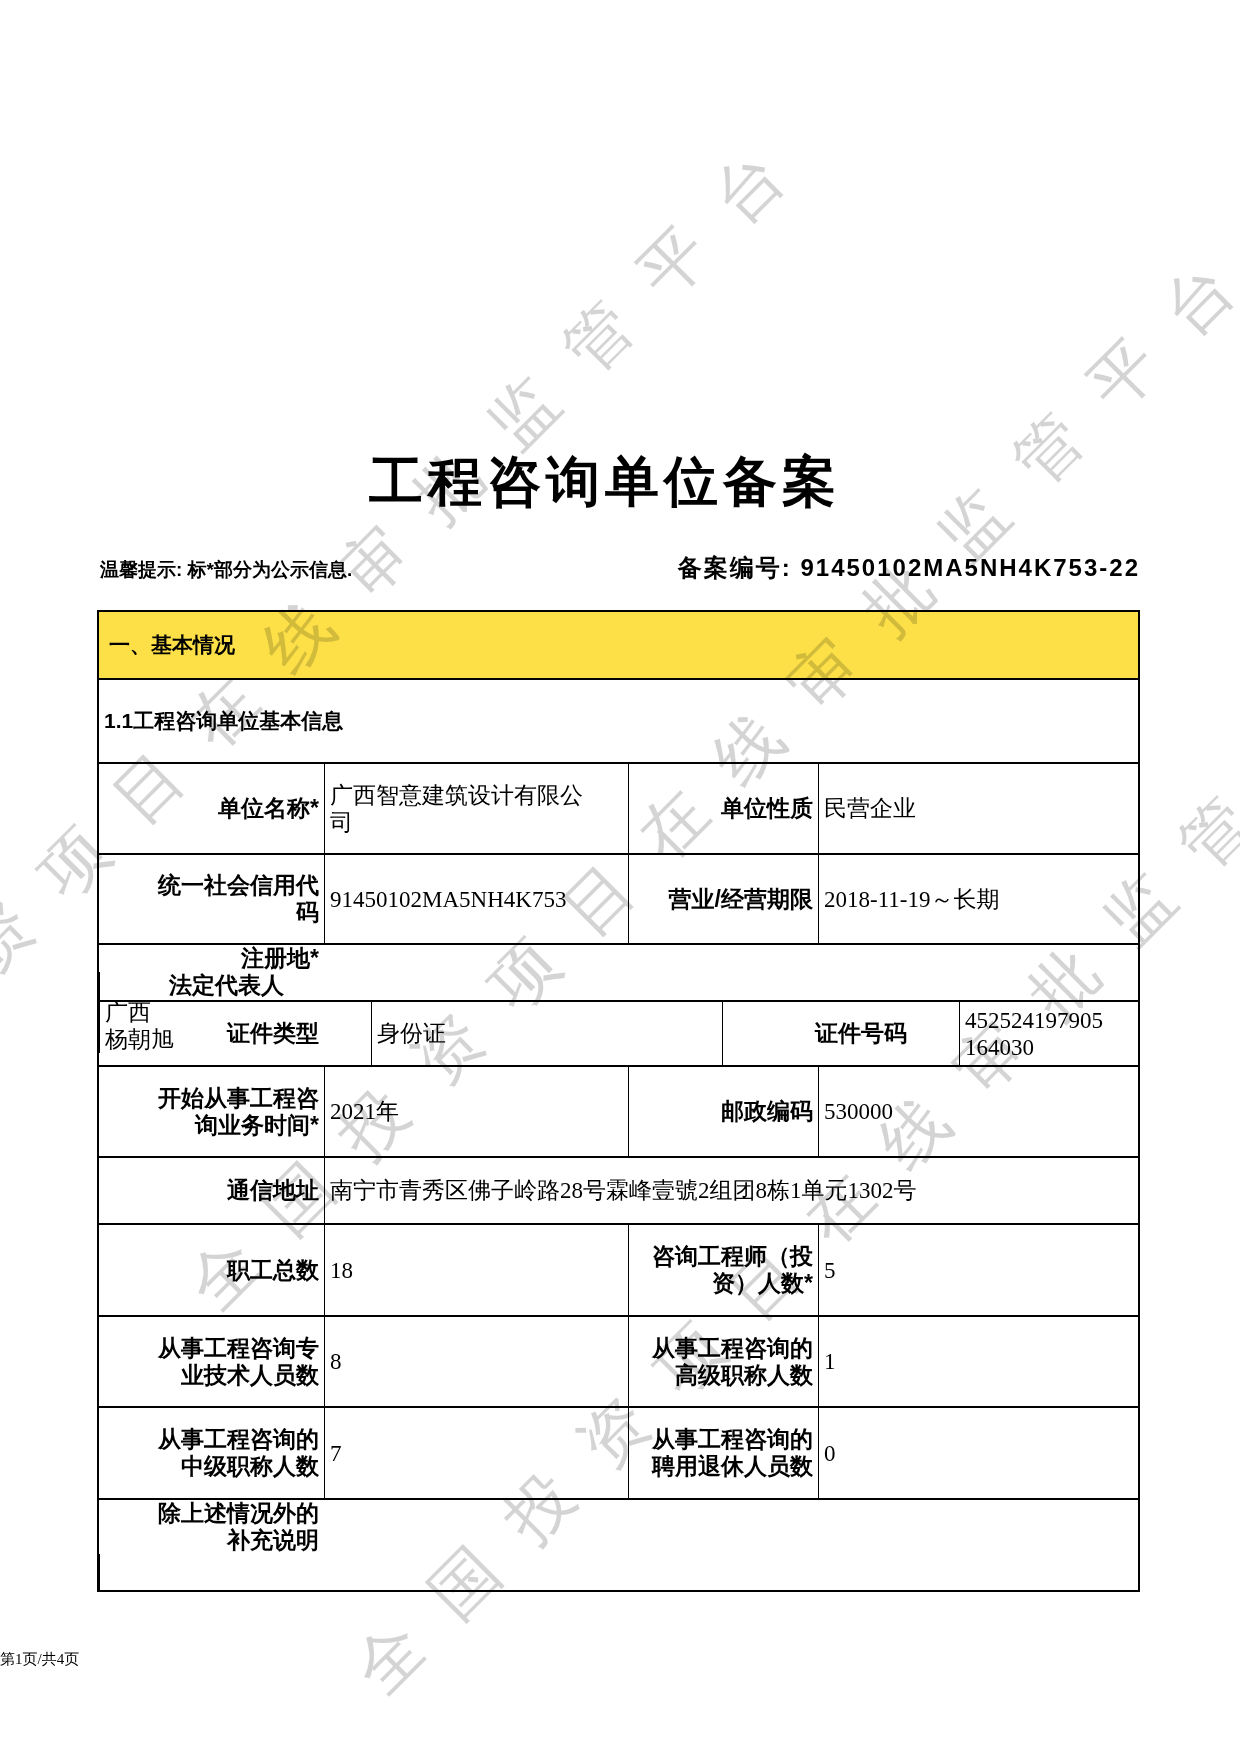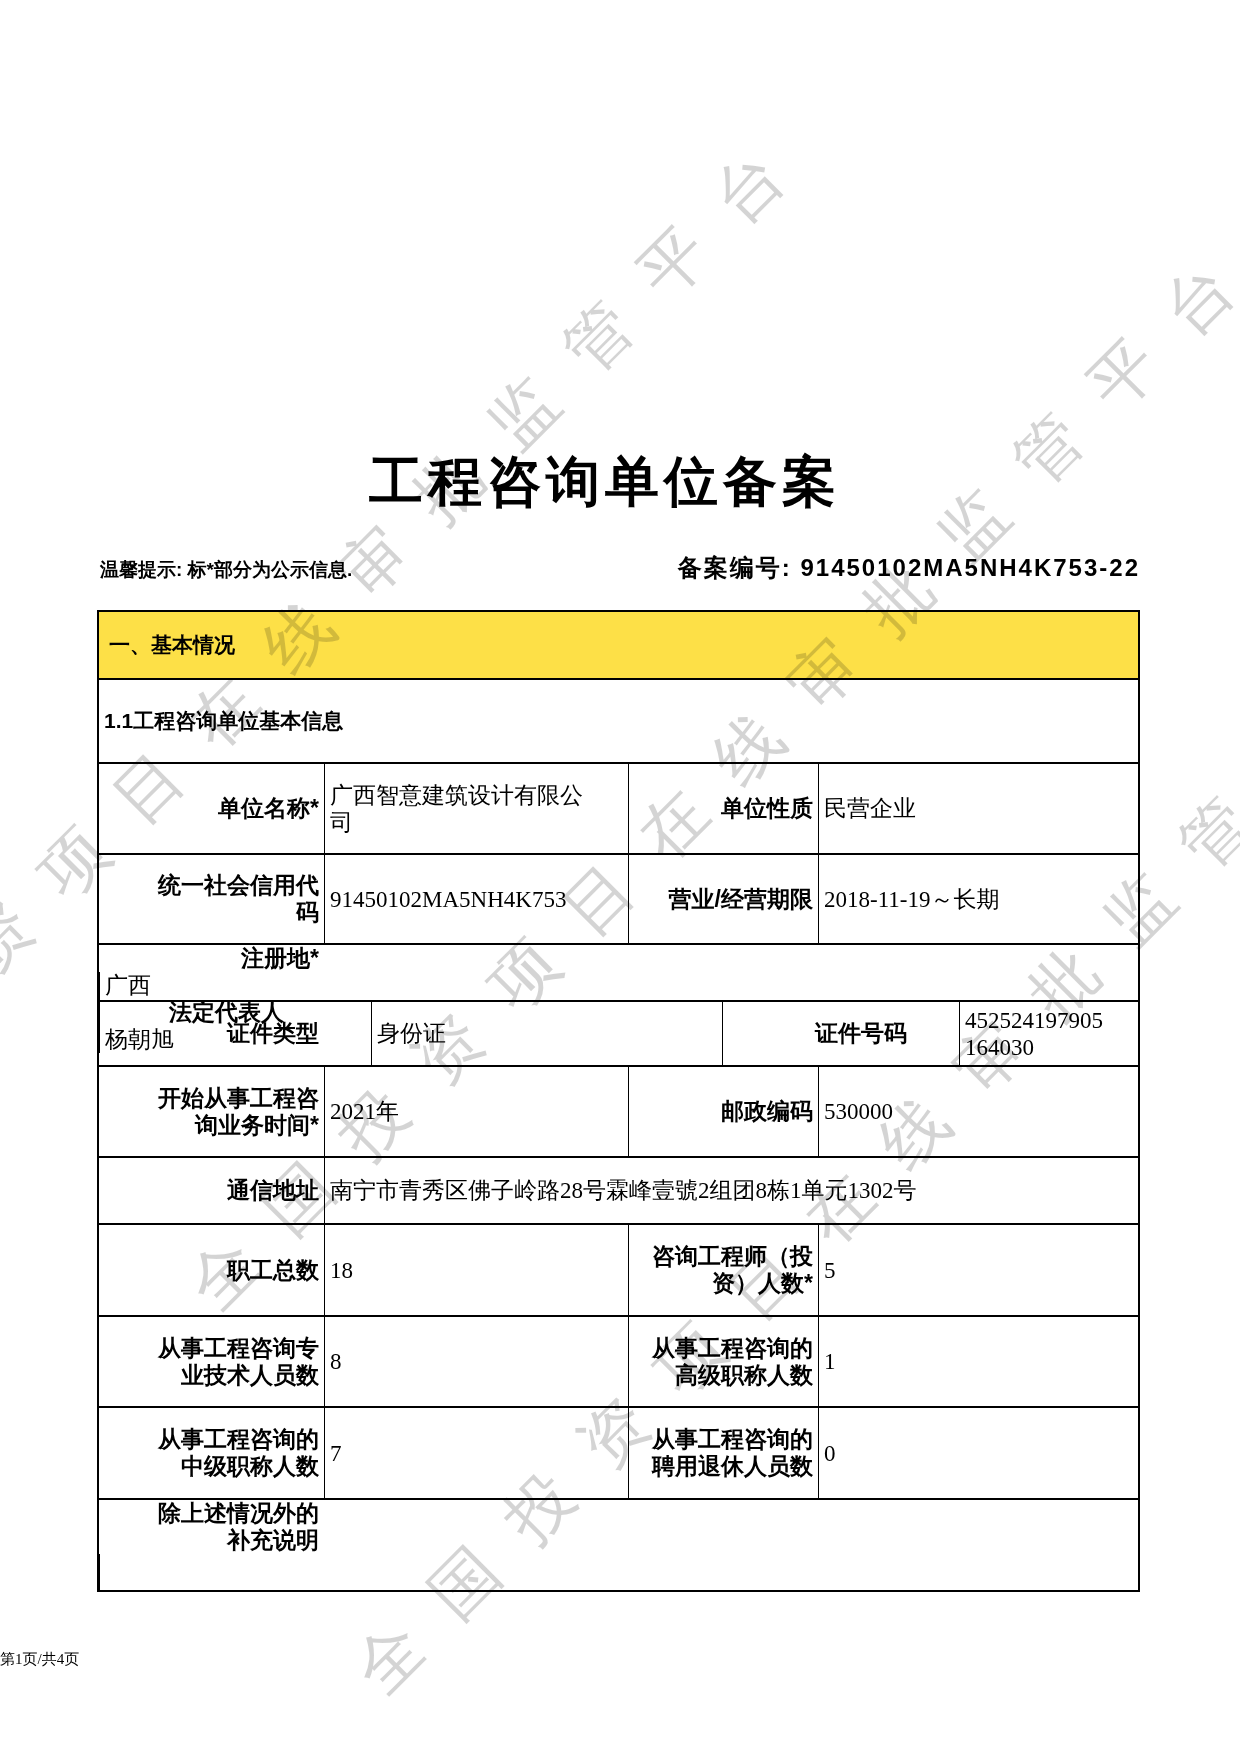--- a/index.html
+++ b/index.html
@@ -154,22 +154,22 @@
 
     <div class="row h90">
       <div class="cell lbl l1">统一社会信用代码</div>
       <div class="cell val v1">91450102MA5NH4K753</div>
       <div class="cell lbl l2">营业/经营期限</div>
       <div class="cell val v2">2018-11-19～长期</div>
     </div>
 
     <div class="row h69">
       <div class="cell lbl l1">注册地*</div>
+      <div class="cell lbl l2">法定代表人</div>
       <div class="cell val v1">广西</div>
-      <div class="cell lbl l2">法定代表人</div>
       <div class="cell val v2">杨朝旭</div>
     </div>
 
     <div class="row h65">
       <div class="cell lbl l1">证件类型</div>
       <div class="cell val v1">身份证</div>
       <div class="cell lbl l2">证件号码</div>
       <div class="cell val v2">452524197905164030</div>
     </div>
 

